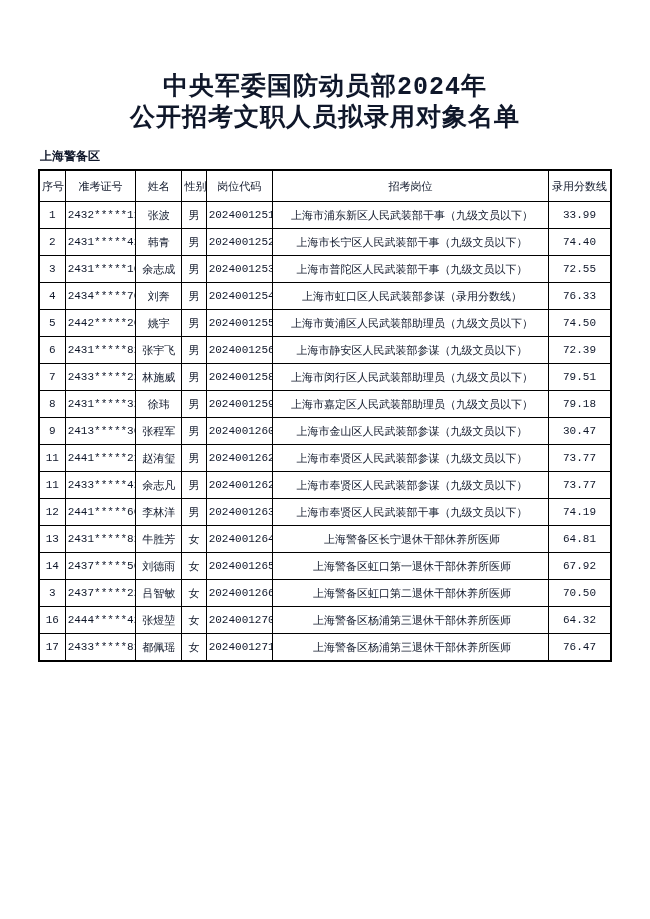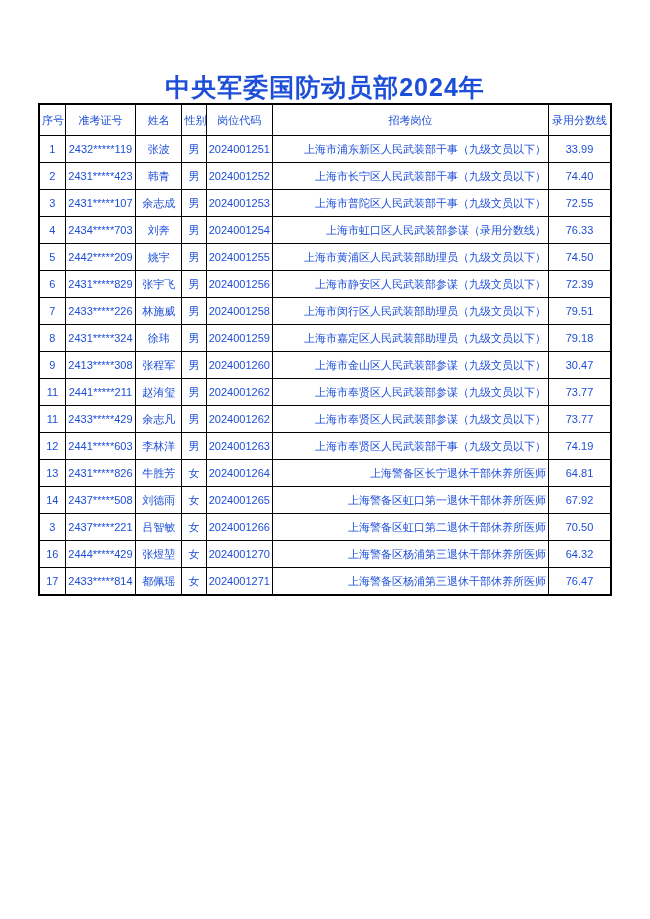--- a/index.html
+++ b/index.html
@@ -5,22 +5,22 @@
   html, body {
     margin: 0;
     padding: 0;
     background: #ffffff;
   }
   .page {
     position: relative;
     width: 650px;
     height: 751px;
     background: #ffffff;
-    color: #1d4ed8;
-    font-family: Liberation Sans, sans-serif;
+    color: #0f172a;
+    font-family: Liberation Mono, monospace;
     overflow: hidden;
   }
   .title-block {
     padding-top: 72px;
     text-align: center;
     font-weight: bold;
     font-size: 25px;
     line-height: 31px;
     letter-spacing: 1px;
   }
@@ -45,21 +45,21 @@
     vertical-align: middle;
     padding: 0 2px;
     height: 26px;
     overflow: hidden;
     white-space: nowrap;
   }
   table.roster thead th {
     height: 30px;
   }
   table.roster td.col-position {
-    text-align: right;
+    text-align: center;
     padding-left: 5px;
   }
   .col-seq      { width: 26px; }
   .col-ticket   { width: 70px; }
   .col-name     { width: 46px; }
   .col-gender   { width: 24px; }
   .col-code     { width: 66px; }
   .col-post     { width: 274px; }
   .col-score    { width: 62px; }
   .page-footer {
@@ -72,22 +72,24 @@
     letter-spacing: 2px;
   }
 </style>
 </head>
 <body>
 
 <div class="page">
 
   <div class="title-block">
     <div>中央军委国防动员部2024年</div>
+    <div>公开招考文职人员拟录用对象名单</div>
   </div>
 
+  <div class="region-label">上海警备区</div>
 
   <table class="roster">
     <colgroup>
       <col class="col-seq">
         <col class="col-ticket">
         <col class="col-name">
         <col class="col-gender">
       <col class="col-code">
         <col class="col-post">
         <col class="col-score">

